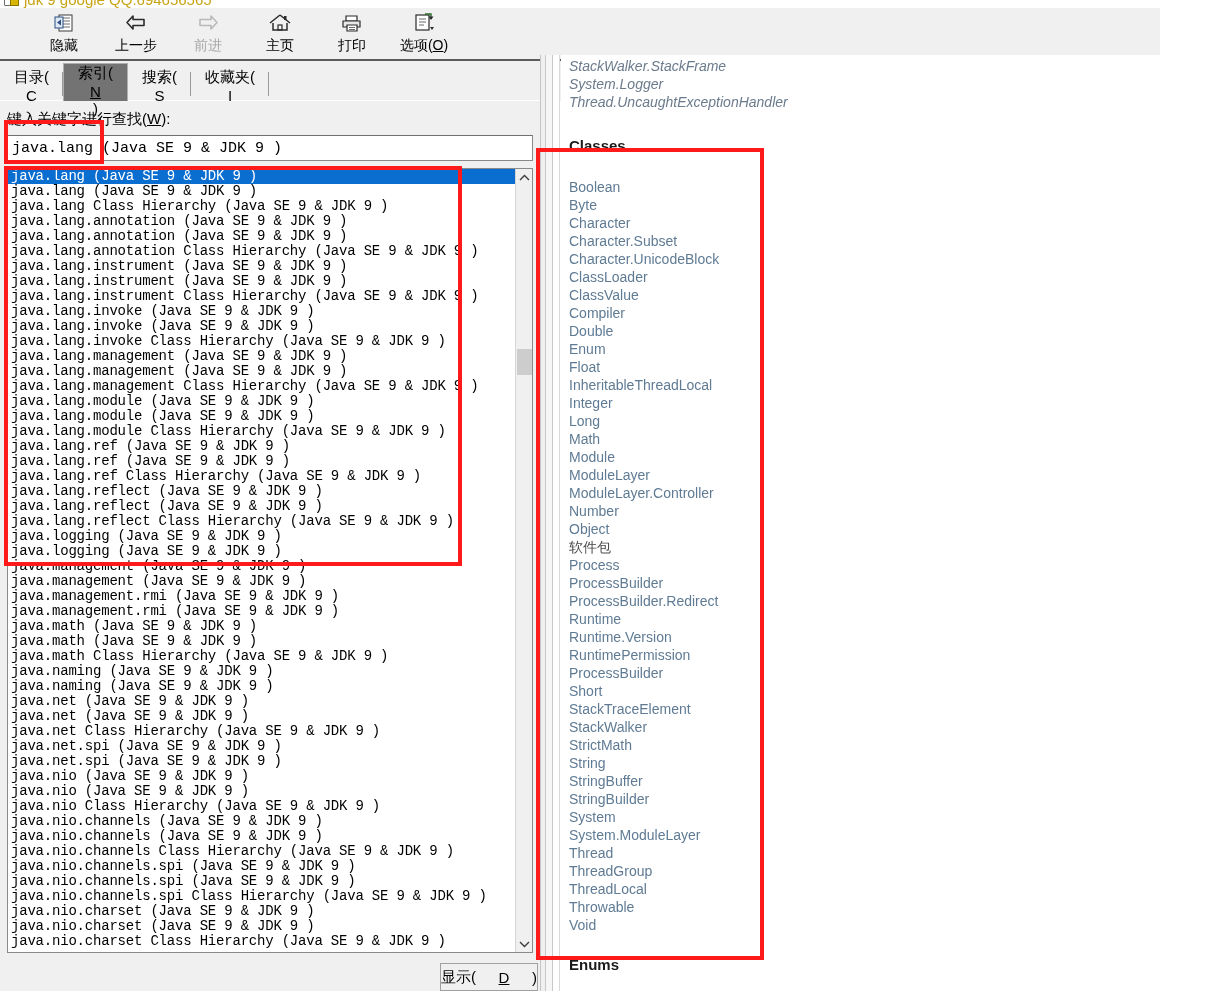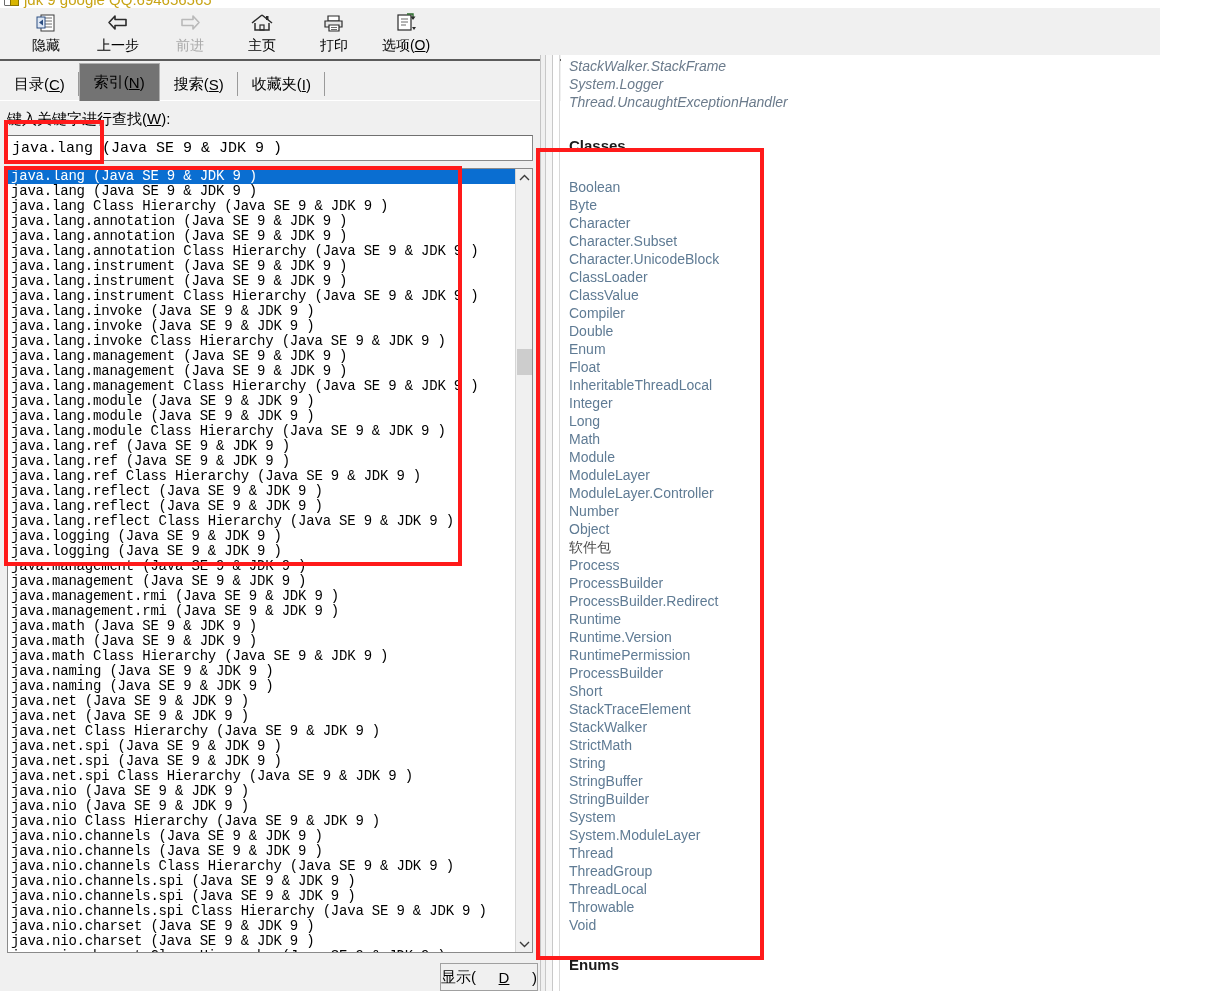--- a/index.html
+++ b/index.html
@@ -39,21 +39,21 @@
     font-size: 15px; color: #c8a415; white-space: nowrap;
     font-family: "Liberation Sans", sans-serif;
   }
 
   
   .toolbar {
     position: absolute; left: 0; top: 8px; width: 1160px; height: 53px;
     background: #f0f0f0;
     border-bottom: 2px solid #5b5b5b;
     display: flex; align-items: flex-start;
-    padding-left: 10px;
+    padding-left: 28px;
     text-align: right;
   }
   .tbtn {
     width: 72px; height: 50px;
     display: flex; flex-direction: column; align-items: center; justify-content: flex-start;
     padding-top: 2px;
     cursor: default;
     user-select: none;
   }
   .tbtn .glyph {
@@ -74,21 +74,21 @@
     display: flex; align-items: flex-end;
     border-bottom: 1px solid #ffffff;
   }
   .tab {
     position: relative;
     height: 32px;
     padding: 0 14px;
     display: flex; align-items: center;
     font-size: 15px; color: #000;
     white-space: nowrap;
-    cursor: default; user-select: none;
+    cursor: default; user-select: none; flex-direction: column;
   }
   .tab:not(.active)::after {
     content: ""; position: absolute; right: 0; top: 4px; bottom: 4px;
     width: 1px; background: #9a9a9a;
   }
   .tab.active {
     background: #737373;
     border-left: 1px solid #b0b0b0;
     border-top: 1px solid #b0b0b0;
     border-right: 1px solid #b0b0b0;
@@ -403,21 +403,20 @@
           <div class="lrow">java.math (Java SE 9 &amp; JDK 9 )</div>
           <div class="lrow">java.math (Java SE 9 &amp; JDK 9 )</div>
           <div class="lrow">java.math Class Hierarchy (Java SE 9 &amp; JDK 9 )</div>
           <div class="lrow">java.naming (Java SE 9 &amp; JDK 9 )</div>
           <div class="lrow">java.naming (Java SE 9 &amp; JDK 9 )</div>
           <div class="lrow">java.net (Java SE 9 &amp; JDK 9 )</div>
           <div class="lrow">java.net (Java SE 9 &amp; JDK 9 )</div>
           <div class="lrow">java.net Class Hierarchy (Java SE 9 &amp; JDK 9 )</div>
           <div class="lrow">java.net.spi (Java SE 9 &amp; JDK 9 )</div>
           <div class="lrow">java.net.spi (Java SE 9 &amp; JDK 9 )</div>
-          <div class="lrow">java.net.spi Class Hierarchy (Java SE 9 &amp; JDK 9 )</div>
           <div class="lrow">java.nio (Java SE 9 &amp; JDK 9 )</div>
           <div class="lrow">java.nio (Java SE 9 &amp; JDK 9 )</div>
           <div class="lrow">java.nio Class Hierarchy (Java SE 9 &amp; JDK 9 )</div>
           <div class="lrow">java.nio.channels (Java SE 9 &amp; JDK 9 )</div>
           <div class="lrow">java.nio.channels (Java SE 9 &amp; JDK 9 )</div>
           <div class="lrow">java.nio.channels Class Hierarchy (Java SE 9 &amp; JDK 9 )</div>
           <div class="lrow">java.nio.channels.spi (Java SE 9 &amp; JDK 9 )</div>
           <div class="lrow">java.nio.channels.spi (Java SE 9 &amp; JDK 9 )</div>
           <div class="lrow">java.nio.channels.spi Class Hierarchy (Java SE 9 &amp; JDK 9 )</div>
           <div class="lrow">java.nio.charset (Java SE 9 &amp; JDK 9 )</div>

